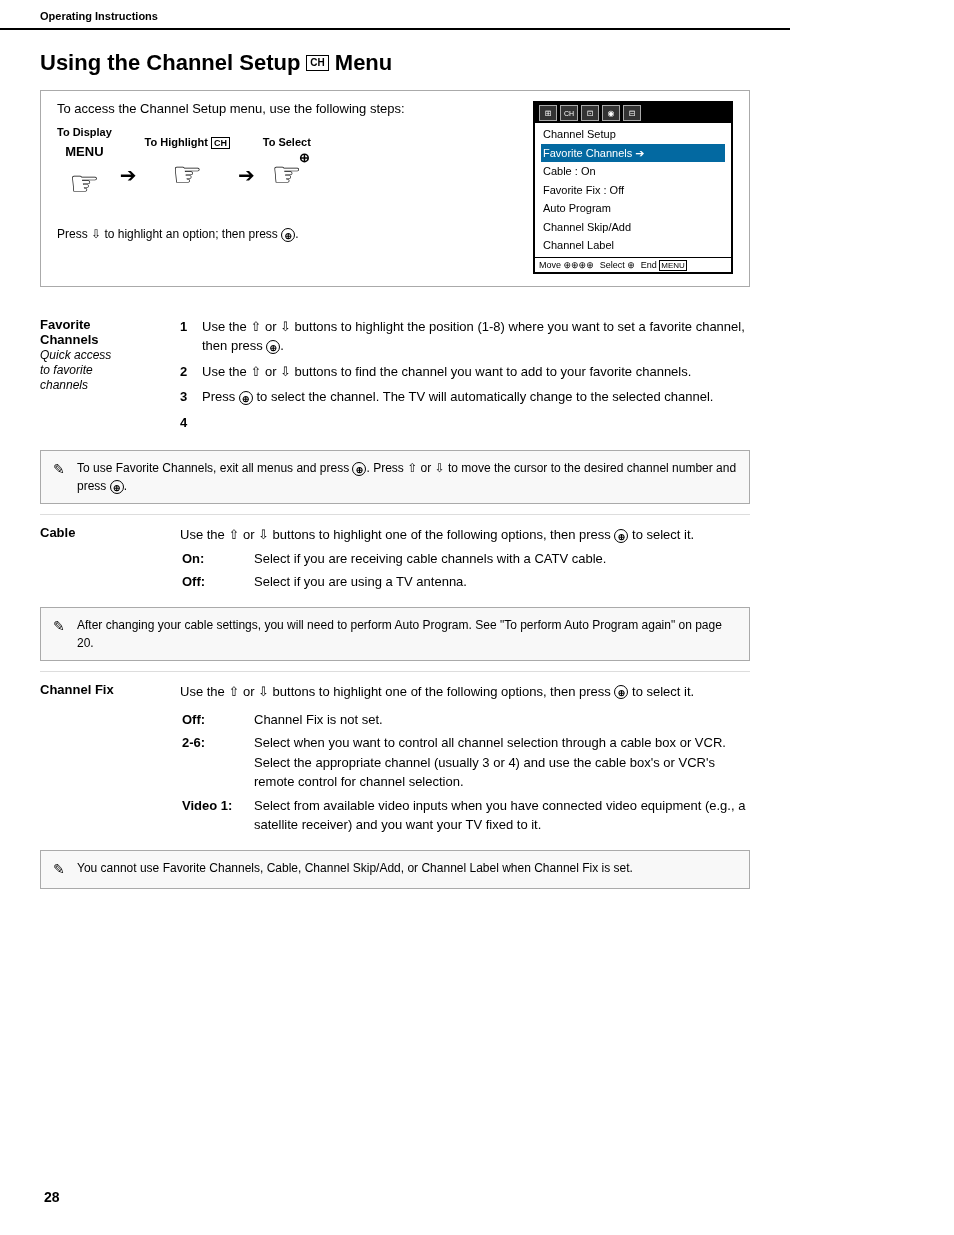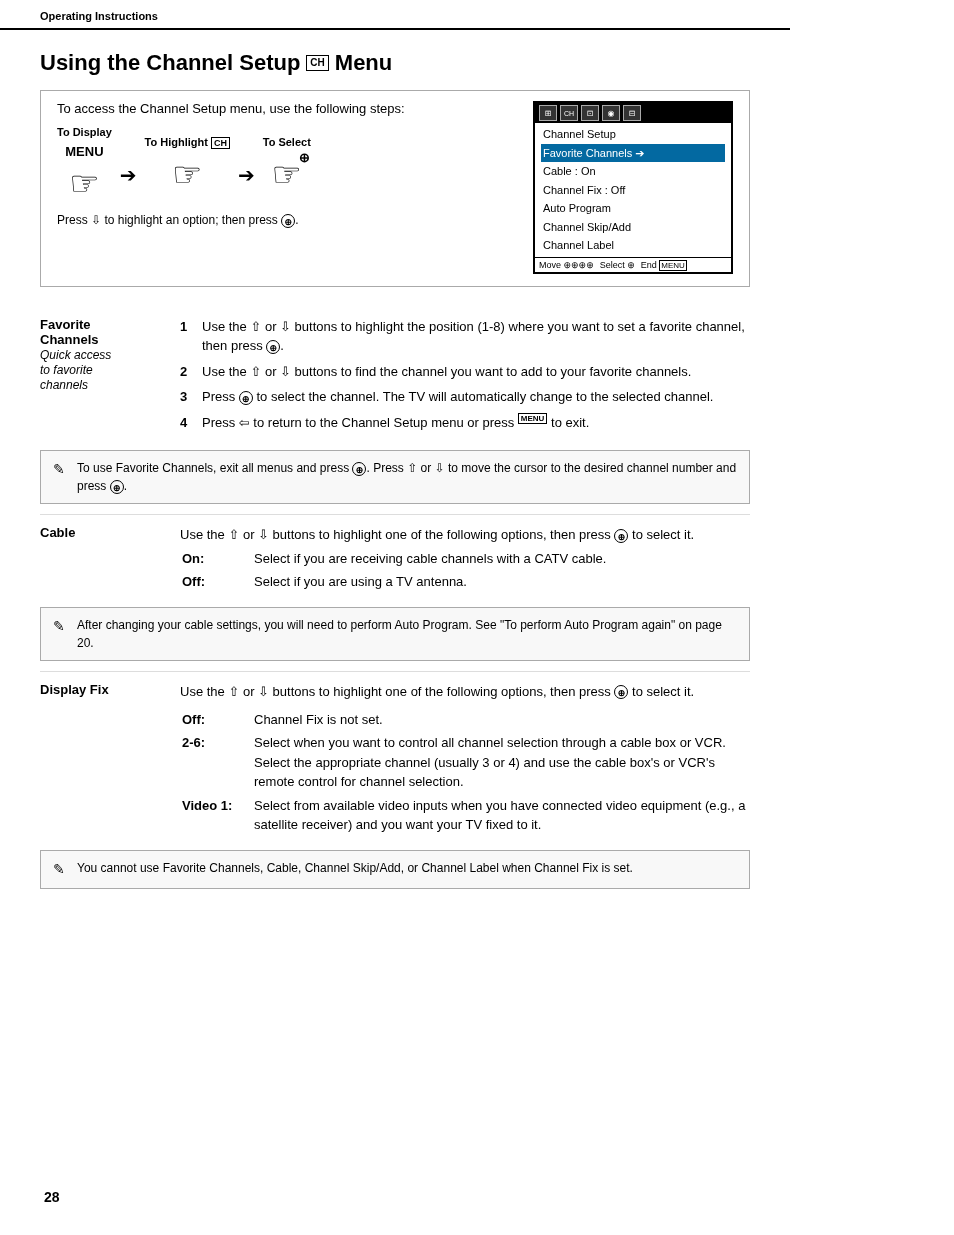--- a/index.html
+++ b/index.html
@@ -59,21 +59,21 @@
       flex: 1;
     }
     .diagram-intro {
       font-size: 13px;
       margin-bottom: 10px;
     }
     .diagram-steps {
       display: flex;
       align-items: center;
       gap: 0;
-      margin-bottom: 10px;
+      margin-bottom: 24px;
     }
     .step-col {
       display: flex;
       flex-direction: column;
       align-items: center;
     }
     .step-label {
       font-size: 11px;
       font-weight: bold;
       margin-bottom: 6px;
@@ -284,21 +284,21 @@
             <span class="menu-icon-box">⊞</span>
             <span class="menu-icon-box" style="font-size:7px;">CH</span>
             <span class="menu-icon-box">⊡</span>
             <span class="menu-icon-box">◉</span>
             <span class="menu-icon-box">⊟</span>
           </div>
           <div class="onscreen-menu-items">
             <div class="menu-item">Channel Setup</div>
             <div class="menu-item highlighted">Favorite Channels ➔</div>
             <div class="menu-item">Cable : On</div>
-            <div class="menu-item">Channel Fix : Off</div>
+            <div class="menu-item">Favorite Fix : Off</div>
             <div class="menu-item">Auto Program</div>
             <div class="menu-item">Channel Skip/Add</div>
             <div class="menu-item">Channel Label</div>
           </div>
           <div class="menu-bottombar">
             <span>Move ⊕⊕⊕⊕</span>
             <span>Select ⊕</span>
             <span>End <span style="font-size:8px;border:1px solid #000;padding:0 1px;">MENU</span></span>
           </div>
         </div>
@@ -319,21 +319,20 @@
           <li style="display:flex;gap:8px;margin-bottom:6px;line-height:1.5;">
             <span class="list-num">2</span>
             <span>Use the ⇧ or ⇩ buttons to find the channel you want to add to your favorite channels.</span>
           </li>
           <li style="display:flex;gap:8px;margin-bottom:6px;line-height:1.5;">
             <span class="list-num">3</span>
             <span>Press <span class="btn-sym">⊕</span> to select the channel. The TV will automatically change to the selected channel.</span>
           </li>
           <li style="display:flex;gap:8px;margin-bottom:6px;line-height:1.5;">
             <span class="list-num">4</span>
-            <span>Press ⇦ to return to the Channel Setup menu or press <span class="menu-small">MENU</span> to exit.</span>
           </li>
         </ol>
       </div>
     </div>
 
     <div class="note-box">
       <span class="note-icon">✎</span>
       <span>To use Favorite Channels, exit all menus and press <span class="btn-sym">⊕</span>. Press ⇧ or ⇩ to move the cursor to the desired channel number and press <span class="btn-sym">⊕</span>.</span>
     </div>
 
@@ -358,21 +357,21 @@
       </div>
     </div>
 
     <div class="note-box">
       <span class="note-icon">✎</span>
       <span>After changing your cable settings, you will need to perform Auto Program. See "To perform Auto Program again" on page 20.</span>
     </div>
 
     <div class="section-row">
       <div class="label-col">
-        <span style="font-weight:bold;">Display Fix</span>
+        <span style="font-weight:bold;">Channel Fix</span>
       </div>
       <div class="body-col">
         <div>Use the ⇧ or ⇩ buttons to highlight one of the following options, then press <span class="btn-sym">⊕</span> to select it.</div>
         <table class="sub-table" style="margin-top:4px;">
           <tbody>
               <tr>
             <td class="sub-label" style="width:70px;">Off:</td>
             <td>Channel Fix is not set.</td>
           </tr>
           <tr>

